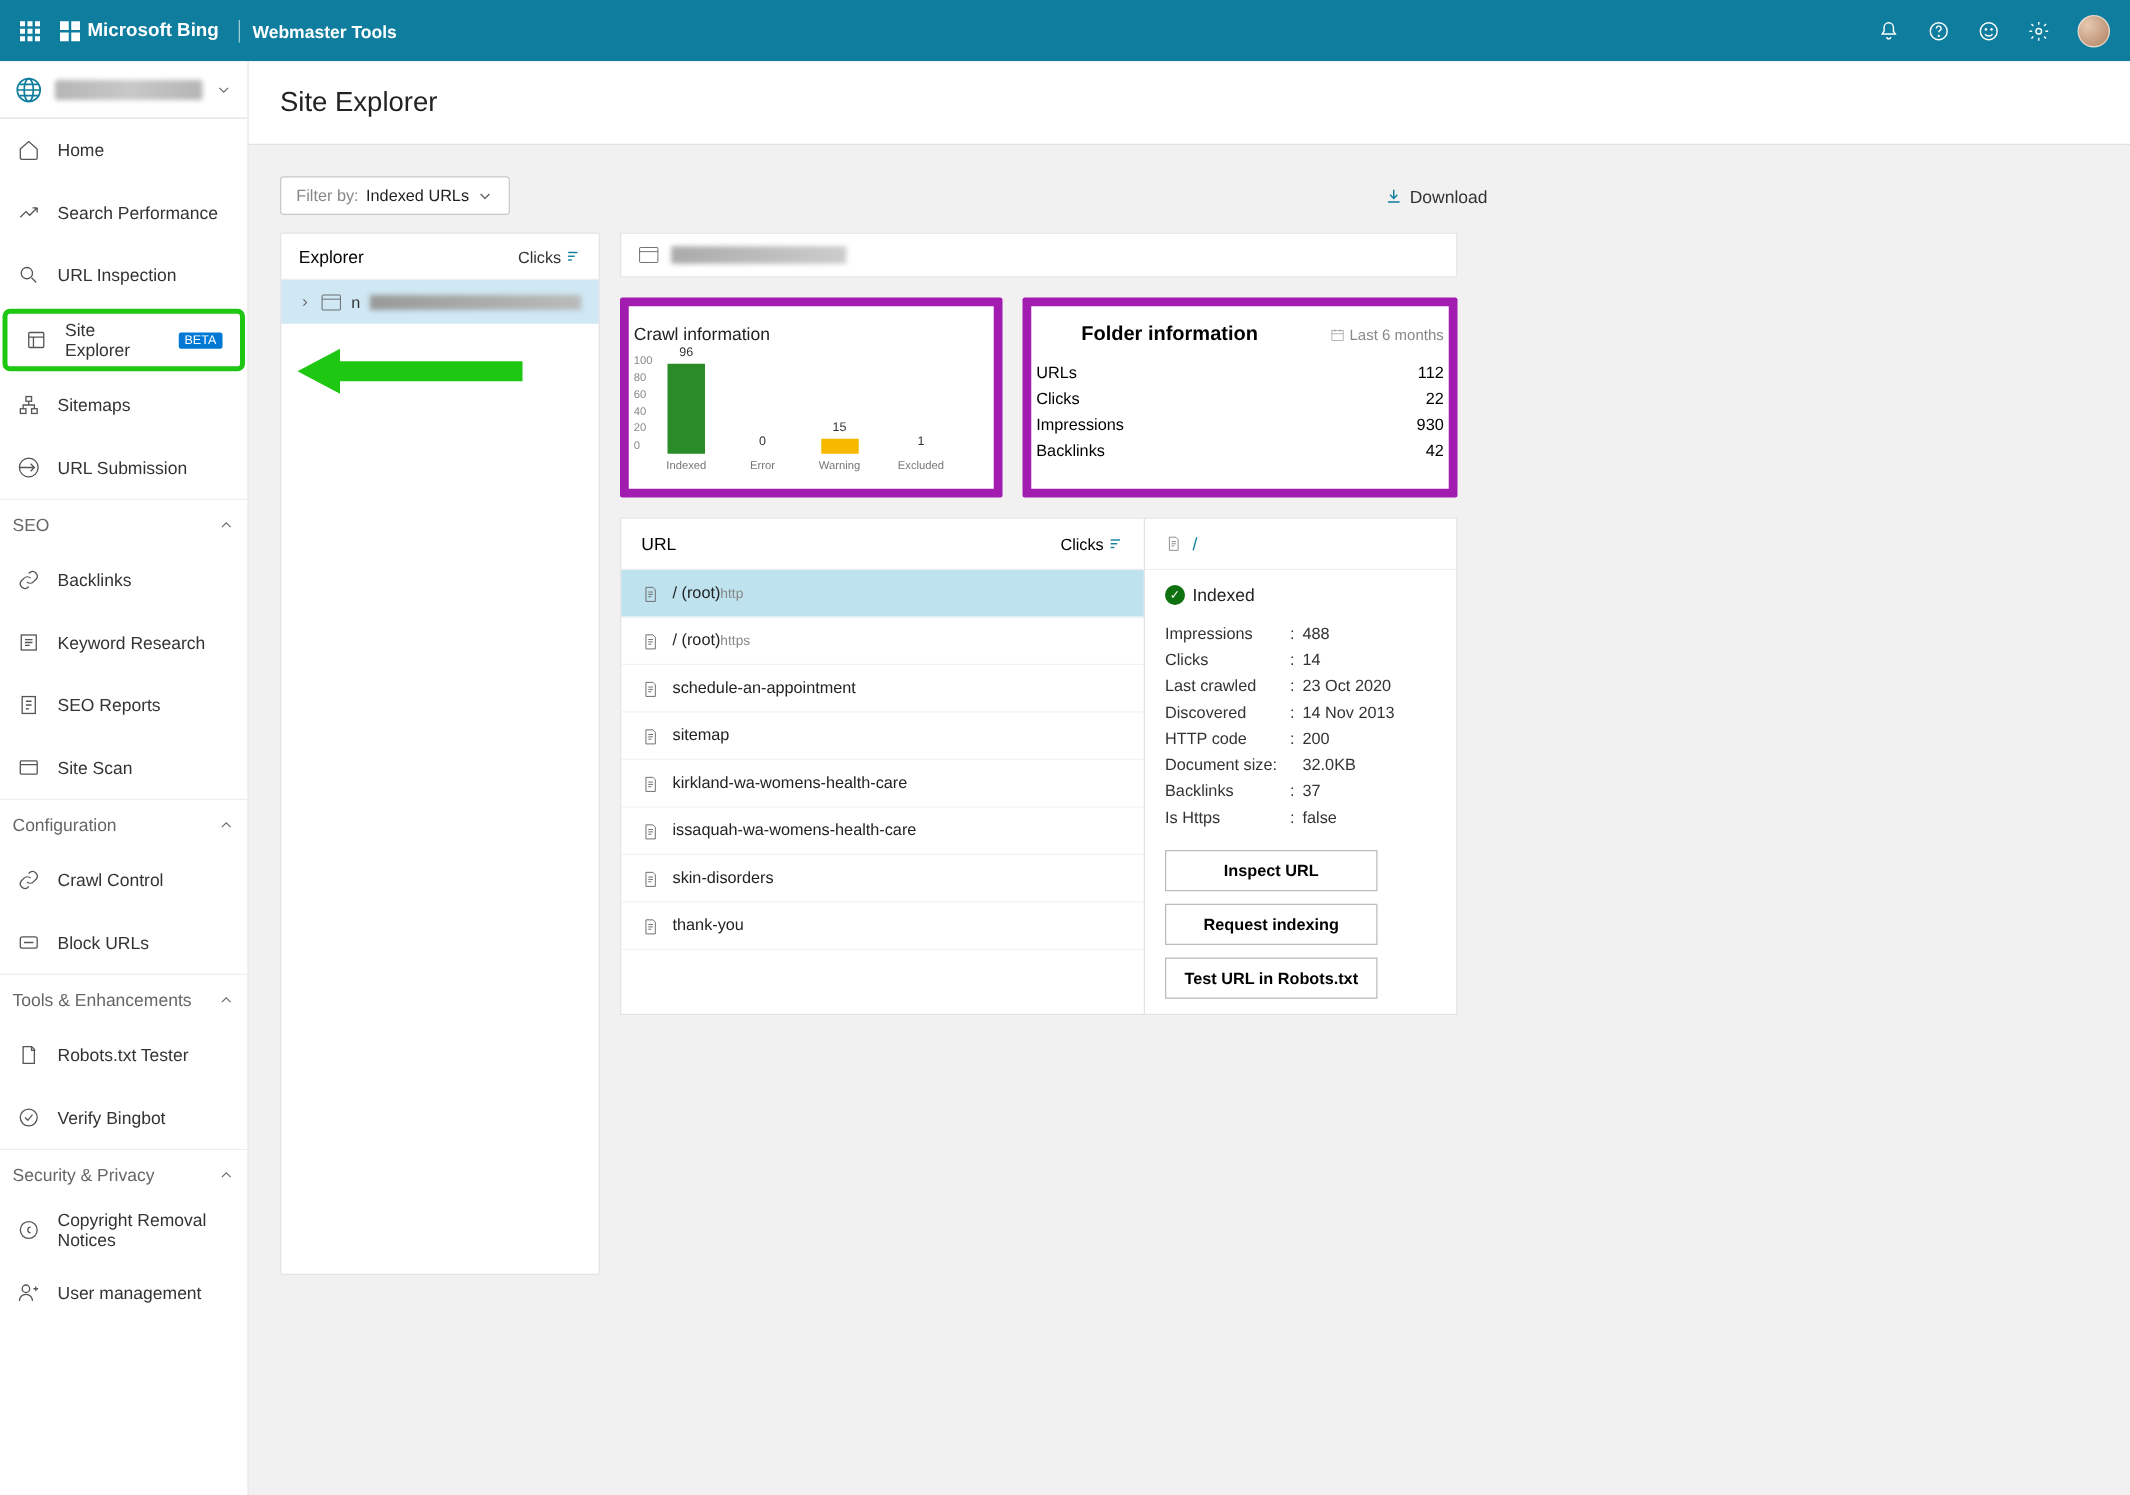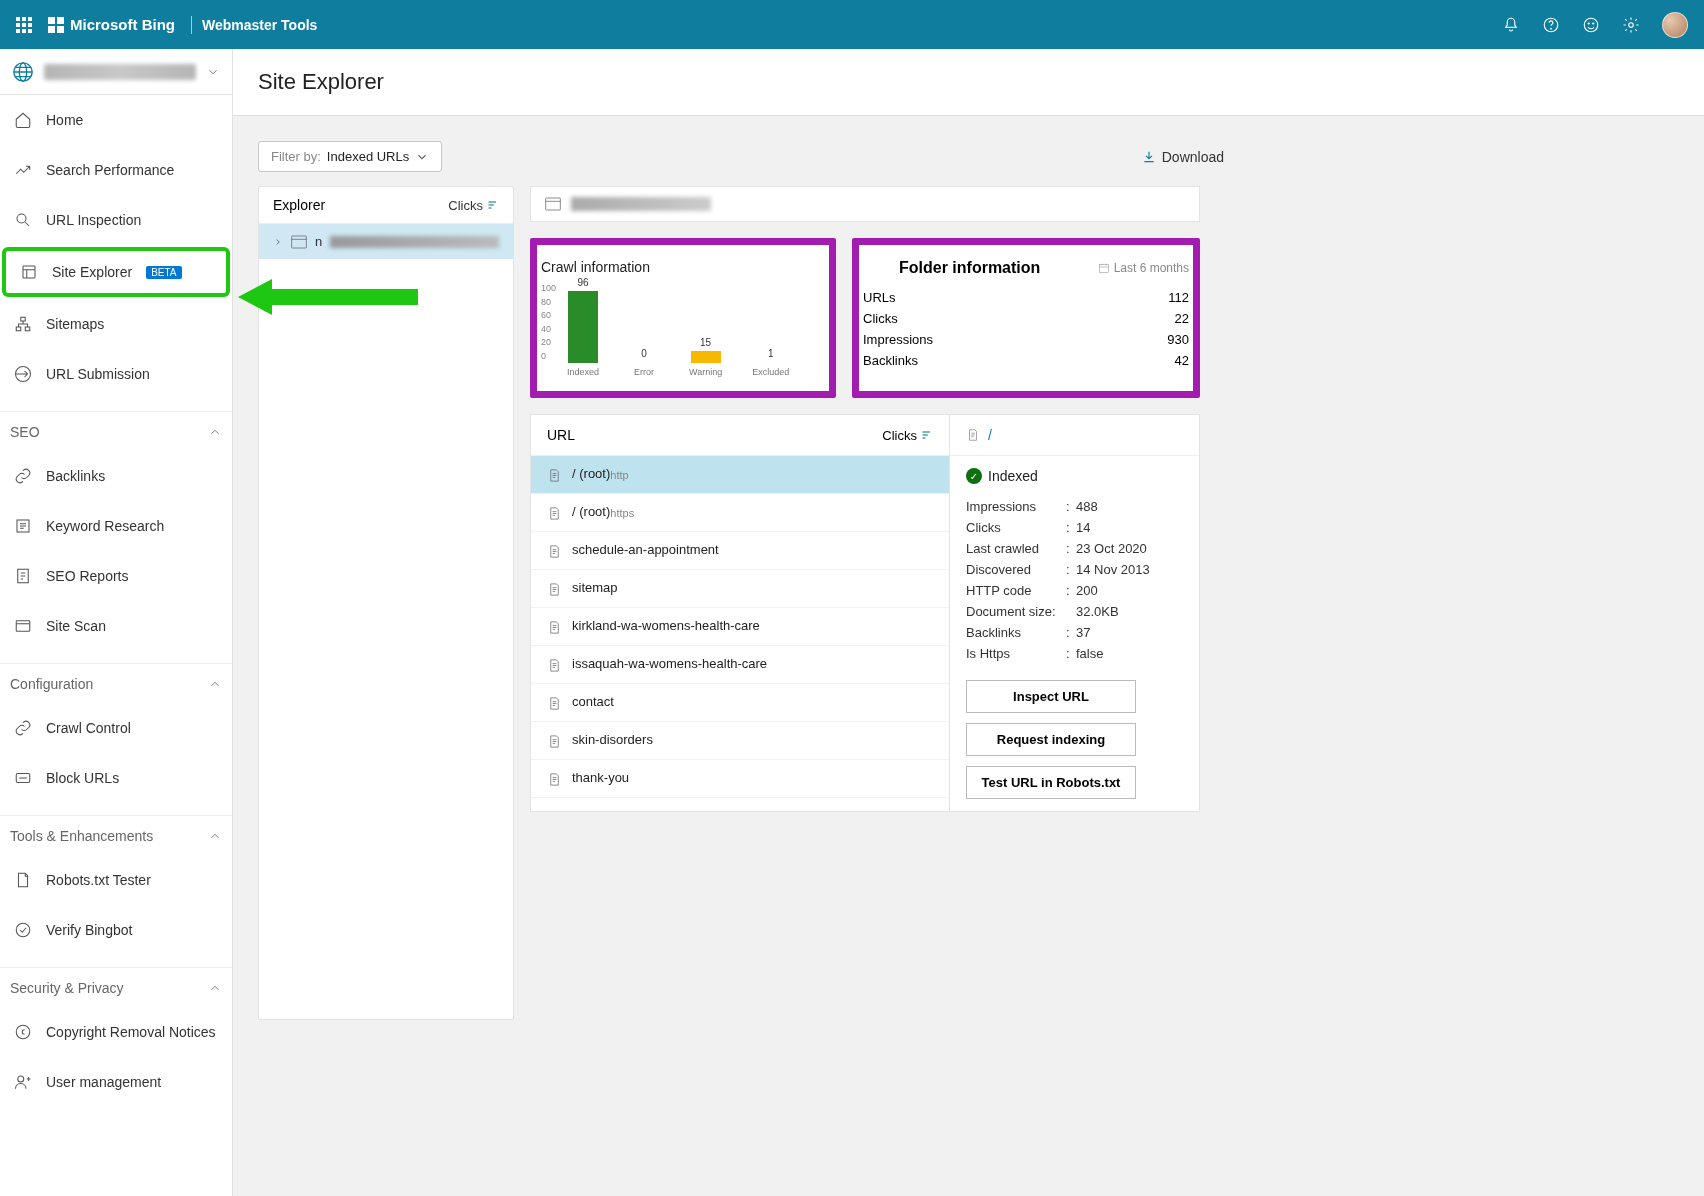--- a/index.html
+++ b/index.html
@@ -14,32 +14,32 @@
 .brand-sep { width:1px; height:18px; background:#fff; opacity:.6; margin:0 4px 0 10px;}
 .brand-sub { font-size: 14px; font-weight:600; }
 .top-right { display:flex; align-items:center; gap:22px; }
 .top-right .ic { width:18px; height:18px; fill:#fff; stroke:#fff; cursor:pointer; }
 .avatar { width:26px; height:26px; border-radius:50%; background: radial-gradient(circle at 30% 30%, #e6c9b0, #b08060); border:1px solid rgba(255,255,255,.6);}
 
 
 .layout { display:flex; height: calc(100% - 49px); }
 
 
-.sidebar { width: 233px; background:#fff; border-right:1px solid #e1e1e1; overflow-y:auto; font-size:14px; color:#333;}
+.sidebar { width: 199px; background:#fff; border-right:1px solid #e1e1e1; overflow-y:auto; font-size:14px; color:#333;}
 .site-select { height:46px; border-bottom:1px solid #e1e1e1; display:flex; align-items:center; padding:0 12px; gap:10px; cursor:pointer;}
 .globe { width:22px; height:22px; stroke:#0f7e9e; fill:none; stroke-width:1.5;}
 .blur-name { flex:1; background: linear-gradient(90deg,#b5b5b5,#c8c8c8,#b5b5b5); height:16px; filter: blur(2px); border-radius:2px;}
 .chev { width:14px; height:14px; stroke:#666; fill:none; stroke-width:1.5;}
 
 .nav-item { display:flex; align-items:center; gap:14px; padding: 0 14px; height:50px; cursor:pointer; border-bottom: none; color:#333;}
 .nav-item .ic { width:18px; height:18px; stroke:#555; fill:none; stroke-width:1.4; flex-shrink:0;}
 .nav-item.active-highlight { border:4px solid #1ec712; border-radius:6px; margin:2px; height:50px;}
 .badge { background:#0078d4; color:#fff; font-size:10px; padding:1px 5px; border-radius:2px;}
 
-.nav-section { padding:0 10px; height:40px; display:flex; align-items:center; justify-content:space-between; color:#666; font-size:14px; border-top:1px solid #eee; cursor:pointer;margin-top:12px;}
+.nav-section { padding:0 10px; height:40px; display:flex; align-items:center; justify-content:space-between; color:#666; font-size:14px; border-top:1px solid #eee; cursor:pointer;}
 .nav-section .chev { transform: rotate(180deg);}
 
 
 .main { flex:1; display:flex; flex-direction:column;}
 .page-head { height: 67px; background:#fff; border-bottom:1px solid #e1e1e1; display:flex; align-items:center; padding-left:258px; font-size:22px; color:#222;}
 .content { flex:1; padding: 25px 0 0 258px; background:#f1f1f1; position:relative;}
 
 .toolbar { display:flex; justify-content:space-between; align-items:center; width:966px; margin-bottom:14px;}
 .filter { background:#fff; border:1px solid #c8c8c8; border-radius:3px; padding:7px 12px; font-size:13px; display:flex; align-items:center; gap:6px; cursor:pointer;}
 .filter .lbl{ color:#888;}
@@ -518,29 +518,20 @@
                     <div class="url-txt">
                       <span class="t">issaquah-wa-womens-health-care</span>
                     </div>
                   </div>
                   <div class="url-item">
                     <svg class="ic" viewBox="0 0 24 24">
                       <path d="M6 3h9l3 3v15H6z" fill="none" stroke="#666"></path>
                       <path d="M9 9h6M9 12h6M9 15h4" stroke="#666"></path>
                     </svg>
                     <div class="url-txt">
-                      <span class="t">contact</span>
-                    </div>
-                  </div>
-                  <div class="url-item">
-                    <svg class="ic" viewBox="0 0 24 24">
-                      <path d="M6 3h9l3 3v15H6z" fill="none" stroke="#666"></path>
-                      <path d="M9 9h6M9 12h6M9 15h4" stroke="#666"></path>
-                    </svg>
-                    <div class="url-txt">
                       <span class="t">skin-disorders</span>
                     </div>
                   </div>
                   <div class="url-item">
                     <svg class="ic" viewBox="0 0 24 24">
                       <path d="M6 3h9l3 3v15H6z" fill="none" stroke="#666"></path>
                       <path d="M9 9h6M9 12h6M9 15h4" stroke="#666"></path>
                     </svg>
                     <div class="url-txt">
                       <span class="t">thank-you</span>

